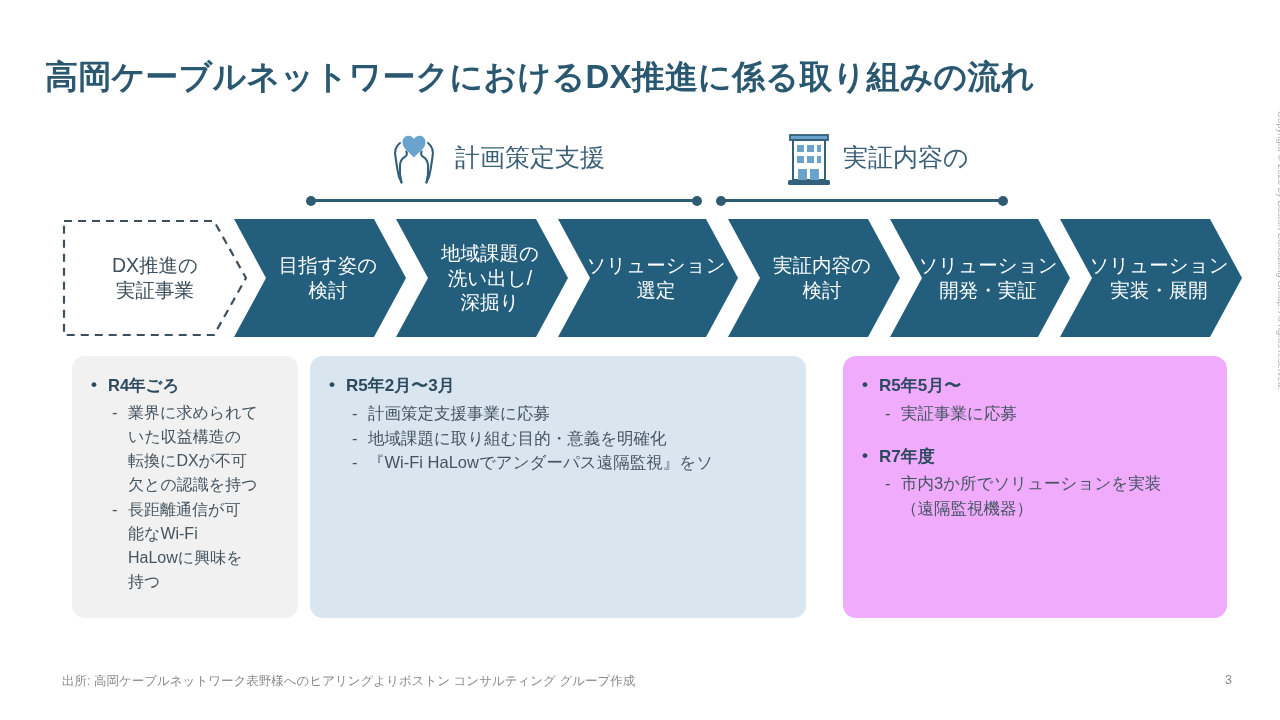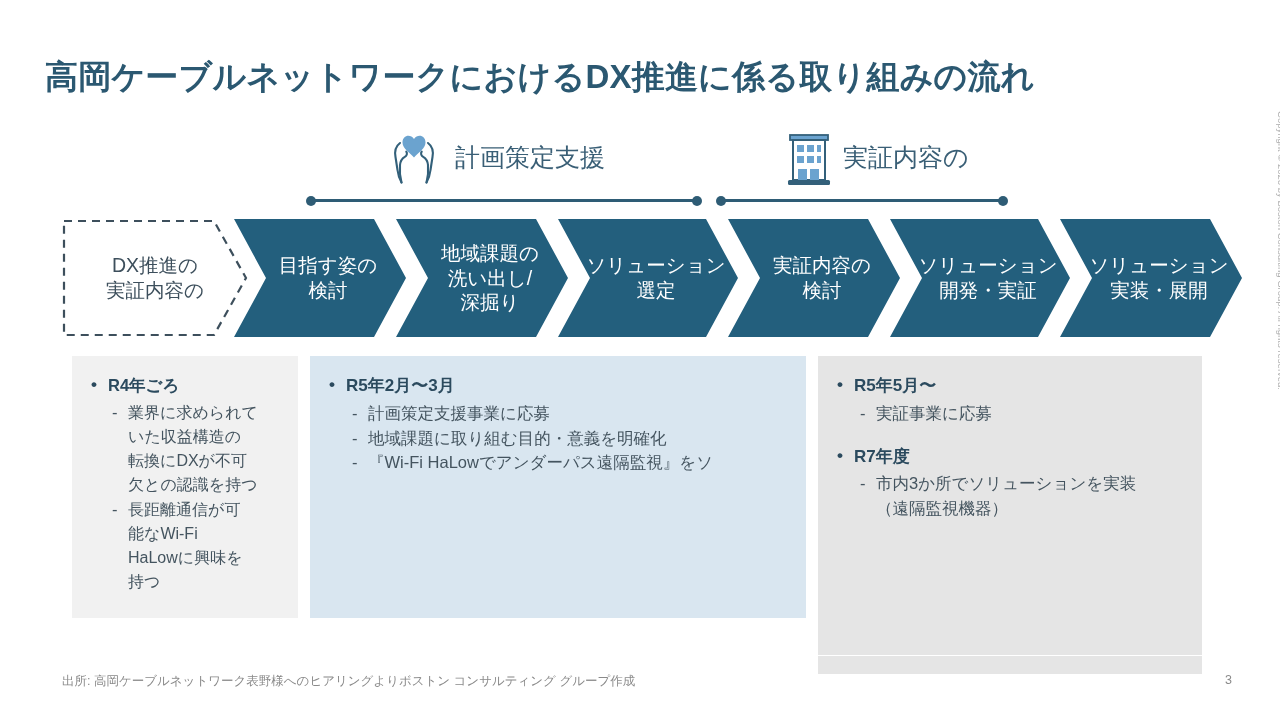--- a/index.html
+++ b/index.html
@@ -49,24 +49,24 @@
     display: flex; align-items: center; justify-content: center;
     text-align: center; line-height: 1.28;
     font-size: 19.5px; color: #ffffff;
   }
   .chev .chev-label { position: relative; z-index: 2; padding-left: 16px; white-space: pre-line; }
   .chev svg { position: absolute; inset: 0; width: 100%; height: 100%; z-index: 1; }
   .chev.start { color: #3d4f5c; }
   .chev.start .chev-label { padding-left: 0; }
 
   
-  .detail-box { position: absolute; top: 356px; }
+  .detail-box { position: absolute; top: 356px; border-radius: 13px; }
   #detail-box-1 { left: 72px;  width: 226px; height: 262px; background: #f1f1f1; }
   #detail-box-2 { left: 310px; width: 496px; height: 262px; background: #d9e6f0; }
-  #detail-box-3 { left: 818px; width: 384px; height: 318px; background: #e5e5e5; }
+  #detail-box-3 { left: 843px; width: 384px; height: 262px; background: #f0abfc; }
 
   .detail-inner { padding: 18px 16px 10px 16px; }
   .lvl1 {
     position: relative; padding-left: 20px;
     font-size: 17px; font-weight: 700; color: #2b4a5e;
     margin-bottom: 3px; line-height: 1.45;
   }
   .lvl1::before {
     content: "\2022"; position: absolute; left: 3px; top: -1px;
     font-size: 17px; color: #2b4a5e;
@@ -156,21 +156,21 @@
     <span class="dot right"></span>
   </div>
 
   <div id="chevron-row">
 
     <div class="chev start" style="left:0px; width:186px;">
       <svg viewBox="0 0 186 118" preserveAspectRatio="none">
         <path d="M2 2 H152 L184 59 L152 116 H2 Z" fill="#ffffff" stroke="#3d4f5c" stroke-width="2.2" stroke-dasharray="8 6"></path>
       </svg>
       <span class="chev-label">DX推進の
-実証内容の</span>
+実証事業</span>
     </div>
 
     <div class="chev" style="left:172px; width:172px;">
       <svg viewBox="0 0 172 118" preserveAspectRatio="none">
         <path d="M0 0 H140 L172 59 L140 118 H0 L32 59 Z" fill="#235f7d"></path>
       </svg>
       <span class="chev-label">目指す姿の
 検討</span>
     </div>
 

